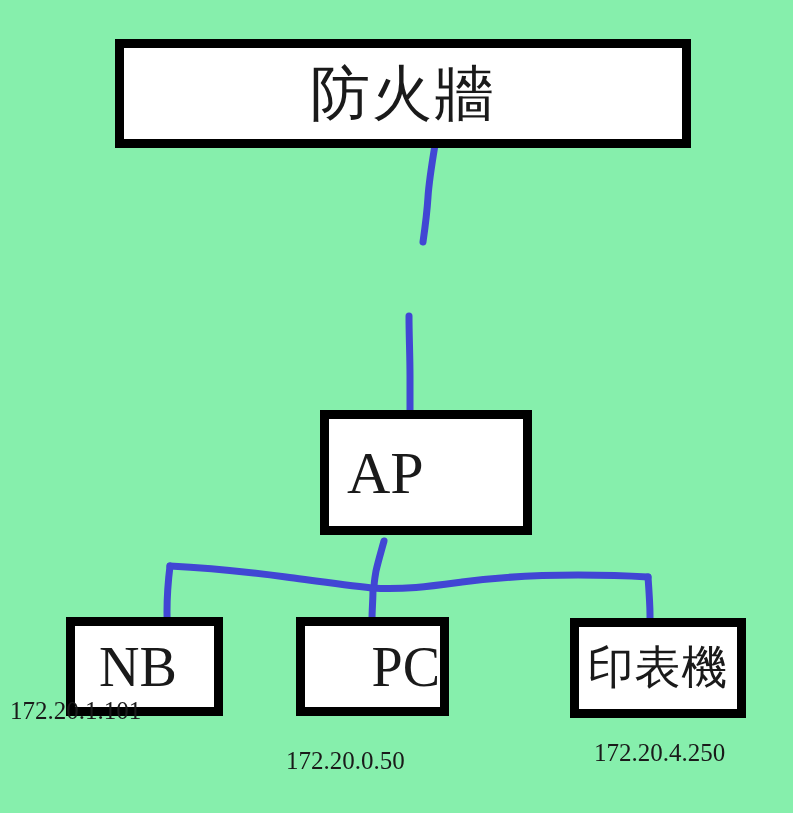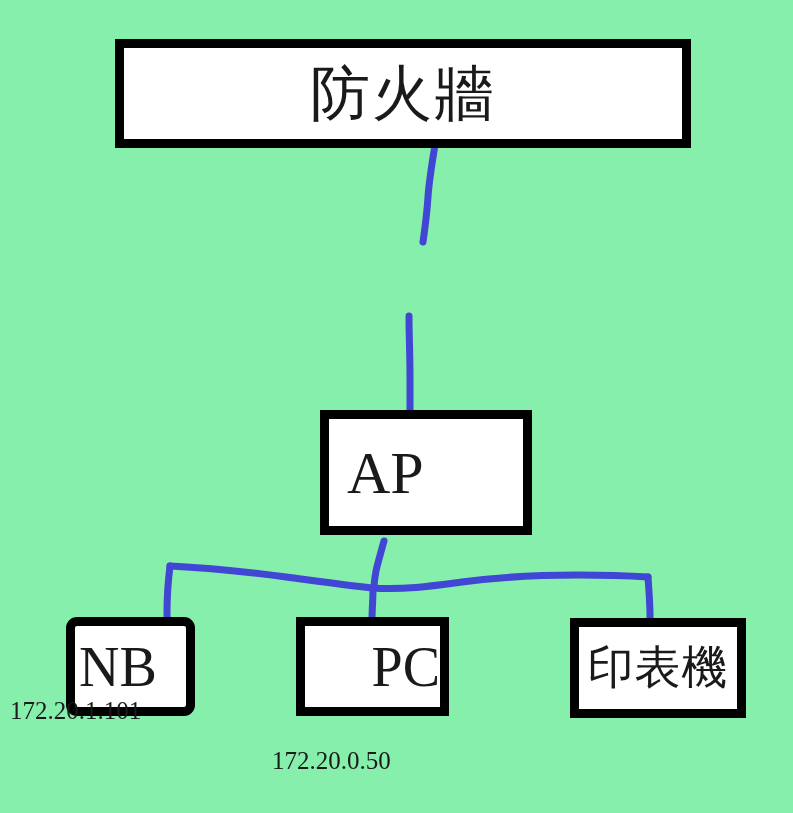--- a/index.html
+++ b/index.html
@@ -44,22 +44,22 @@
   }
   #node-switch .node-label { font-size: 62px; }
 
   #node-ap {
     left: 308px; top: 410px; width: 212px; height: 125px;
     justify-content: flex-start; padding-left: 18px; margin-left: 12px;
   }
   #node-ap .node-label { font-size: 60px; }
 
   #node-nb {
-    left: 66px; top: 617px; width: 129px; height: 99px;
-    justify-content: flex-start; padding-left: 4px; border-radius: 11px;
+    left: 66px; top: 617px; width: 157px; height: 99px;
+    justify-content: flex-start; padding-left: 24px;
   }
   #node-nb .node-label { font-size: 56px; }
 
   #node-pc {
     left: 296px; top: 617px; width: 153px; height: 99px;
     justify-content: flex-end; padding-left: 16px;
   }
   #node-pc .node-label { font-size: 56px; }
 
   #node-printer {
@@ -72,21 +72,21 @@
   
   .ip-label {
     position: absolute;
     color: #1a1a1a;
     font-size: 25px;
     line-height: 1;
     white-space: nowrap;
     z-index: 3;
   }
   #ip-nb      { left: 10px;  top: 698px; }
-  #ip-pc      { left: 272px; top: 748px; }
+  #ip-pc      { left: 286px; top: 748px; }
   #ip-printer { left: 594px; top: 740px; }
 
   
   #links {
     position: absolute;
     left: 0; top: 0;
     width: 793px; height: 813px;
     z-index: 1;
     pointer-events: none;
   }
@@ -138,14 +138,15 @@
   <div class="node-box" id="node-pc">
     <span class="node-label">PC</span>
   </div>
 
   <div class="node-box" id="node-printer">
     <span class="node-label">印表機</span>
   </div>
 
   <div class="ip-label" id="ip-nb">172.20.1.101</div>
   <div class="ip-label" id="ip-pc">172.20.0.50</div>
+  <div class="ip-label" id="ip-printer">172.20.4.250</div>
 
 </div>
 
 </body></html>

